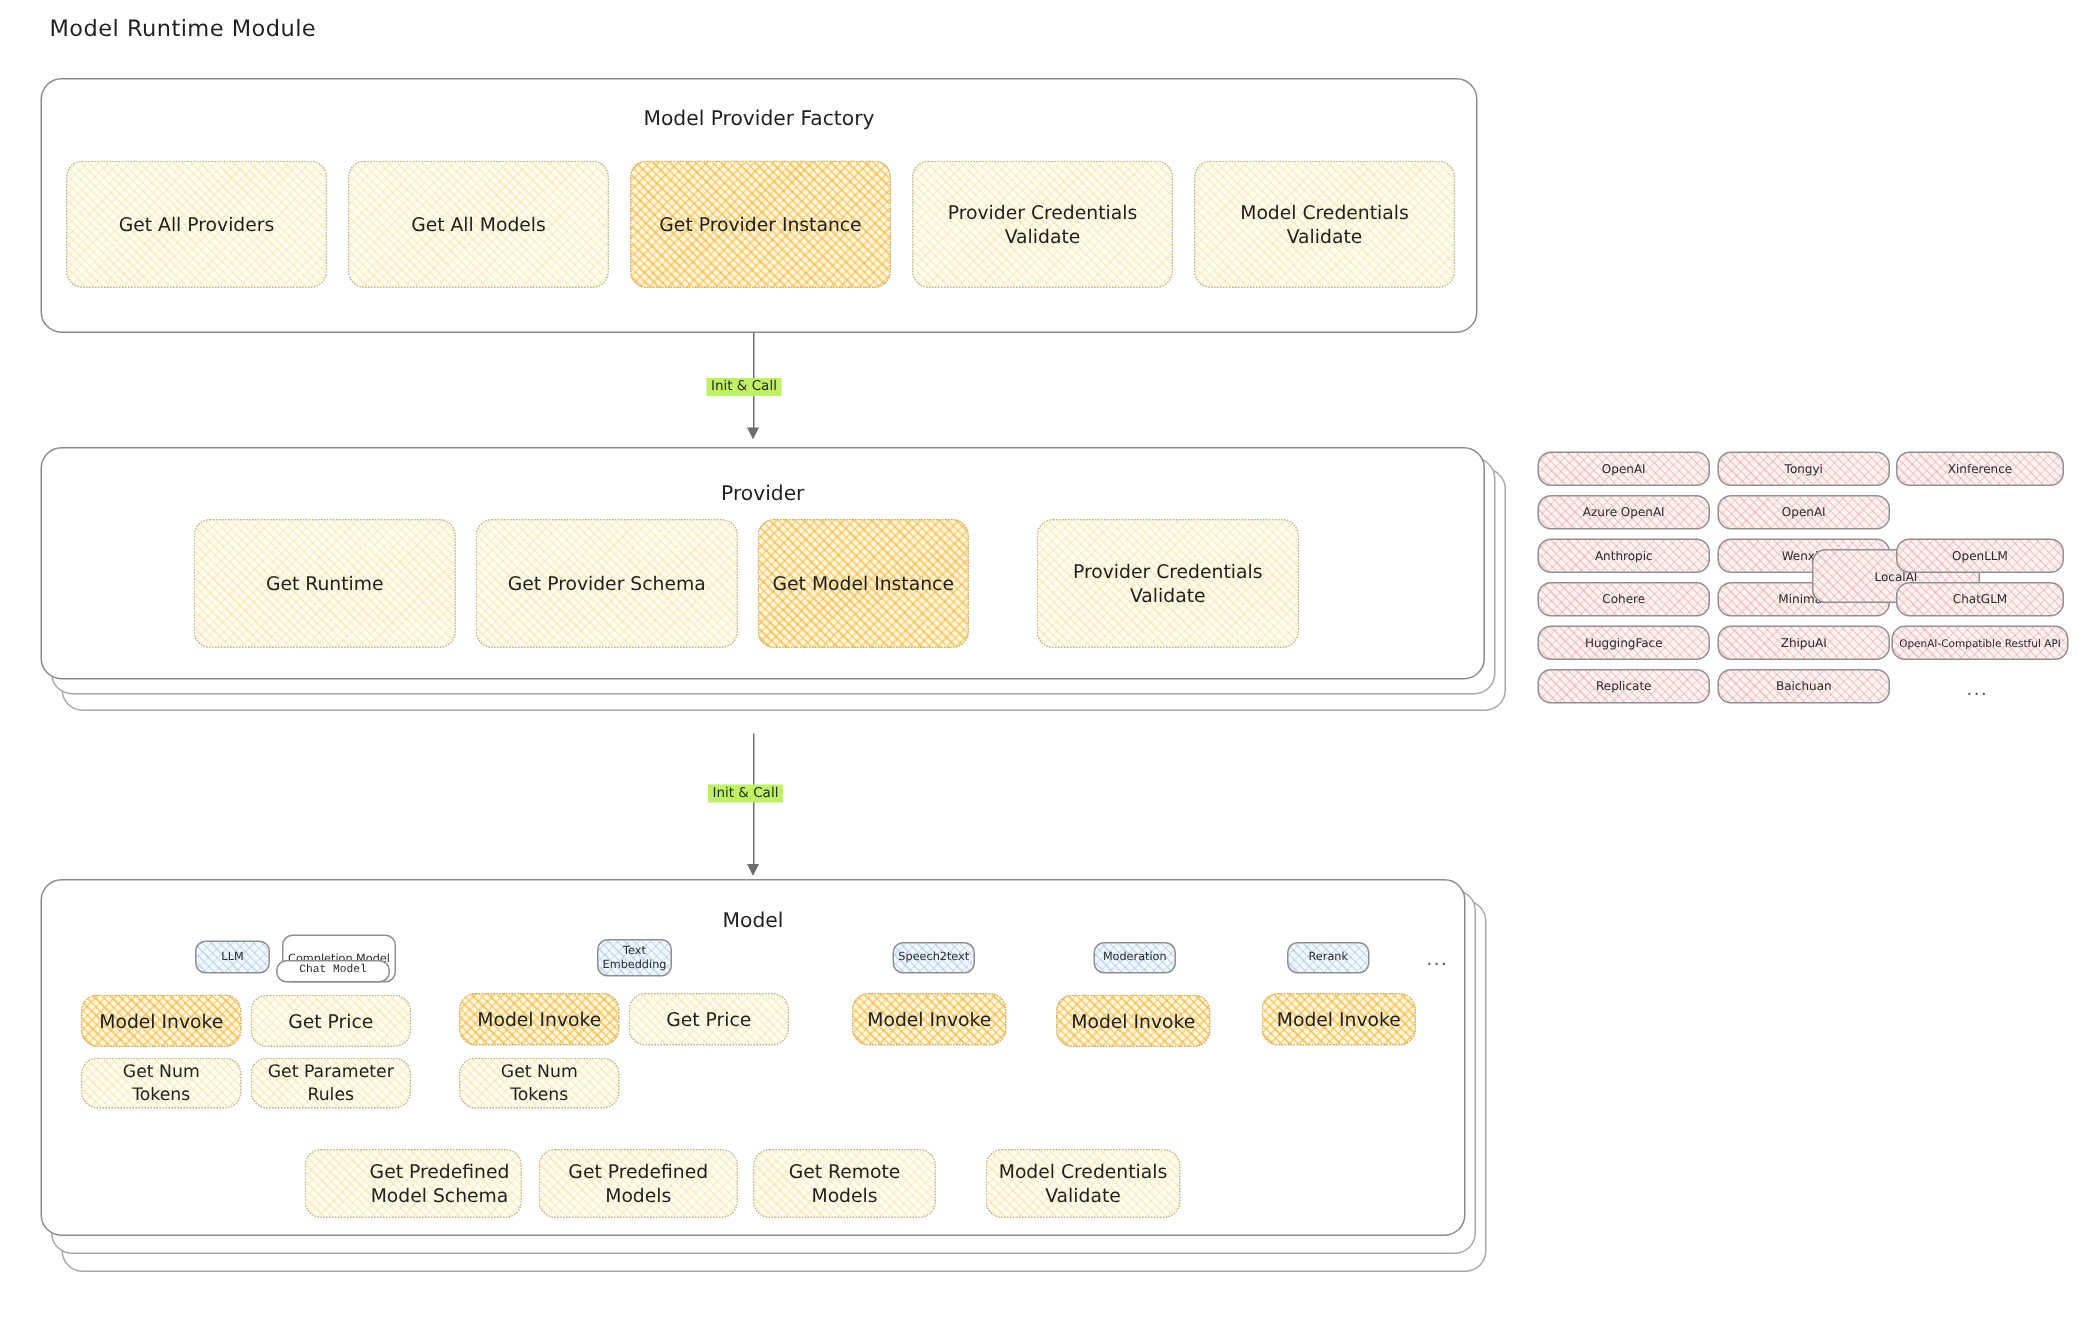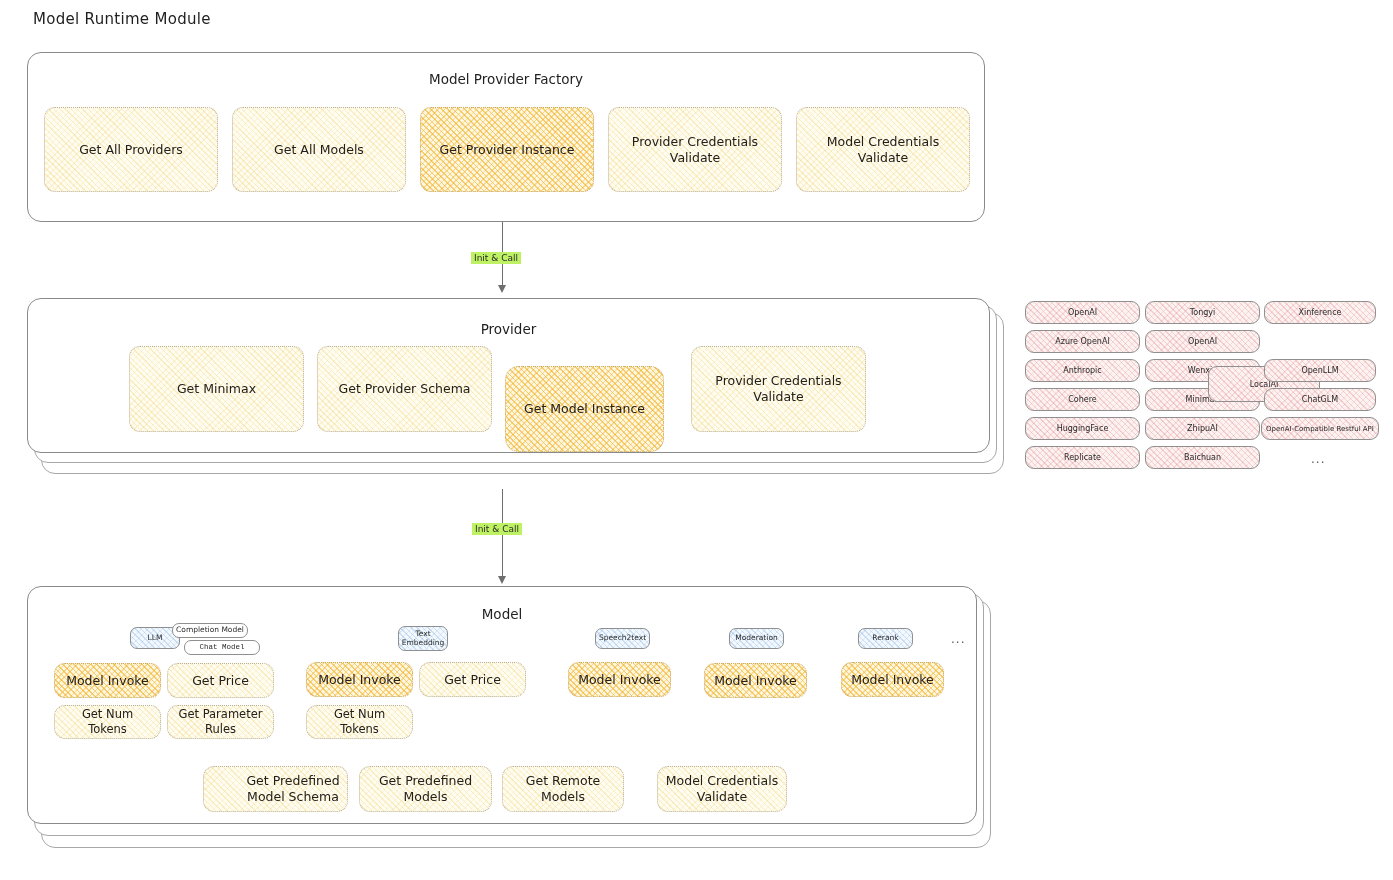--- a/index.html
+++ b/index.html
@@ -179,25 +179,25 @@
 <div class="arrow-line" style="left:502px; top:222px; height:65px;"></div>
 <div class="arrow-head" style="left:498px; top:285px;"></div>
 <div class="arrow-label" style="left:471px; top:252px;">Init &amp; Call</div>
 
 <div class="stack-layer" style="left:41px; top:312px; width:963px; height:162px;"></div>
 <div class="stack-layer" style="left:34px; top:305px; width:963px; height:158px;"></div>
 <div class="sketch-box" style="left:27px; top:298px; width:963px; height:155px; z-index:1;">
   <div class="section-title" style="top:22px;">Provider</div>
 </div>
 
-<div class="node hatch-light node-md" style="left:129px; top:346px; width:175px; height:86px; z-index:2;">Get Minimax</div>
+<div class="node hatch-light node-md" style="left:129px; top:346px; width:175px; height:86px; z-index:2;">Get Runtime</div>
 
 <div class="node hatch-light node-md" style="left:317px; top:346px; width:175px; height:86px; z-index:2;">Get Provider Schema</div>
 
-<div class="node hatch-strong node-md" style="left:505px; top:366px; width:159px; height:86px; z-index:2;border-radius:14px;">Get Model Instance</div>
+<div class="node hatch-strong node-md" style="left:505px; top:346px; width:141px; height:86px; z-index:2;">Get Model Instance</div>
 
 <div class="node hatch-light node-md" style="left:691px; top:346px; width:175px; height:86px; z-index:2;">Provider Credentials Validate</div>
 
 <div class="chip hatch-pink" style="left:1025px; top:301px; width:115px; height:23px;">OpenAI</div>
 <div class="chip hatch-pink" style="left:1025px; top:330px; width:115px; height:23px;">Azure OpenAI</div>
 <div class="chip hatch-pink" style="left:1025px; top:359px; width:115px; height:23px;">Anthropic</div>
 <div class="chip hatch-pink" style="left:1025px; top:388px; width:115px; height:23px;">Cohere</div>
 <div class="chip hatch-pink" style="left:1025px; top:417px; width:115px; height:23px;">HuggingFace</div>
 <div class="chip hatch-pink" style="left:1025px; top:446px; width:115px; height:23px;">Replicate</div>
 
@@ -219,21 +219,21 @@
 <div class="arrow-head" style="left:498px; top:576px;"></div>
 <div class="arrow-label" style="left:472px; top:523px;">Init &amp; Call</div>
 
 <div class="stack-layer" style="left:41px; top:600px; width:950px; height:248px;"></div>
 <div class="stack-layer" style="left:34px; top:593px; width:950px; height:243px;"></div>
 <div class="sketch-box" style="left:27px; top:586px; width:950px; height:238px; z-index:1;">
   <div class="section-title" style="top:19px;">Model</div>
 </div>
 
 <div class="badge hatch-blue" style="left:130px; top:627px; width:50px; height:22px; z-index:2;">LLM</div>
-<div class="badge badge-plain" style="left:172px; top:623px; width:76px; height:15px; z-index:2;">Completion Model</div>
+<div class="badge badge-plain" style="left:188px; top:623px; width:76px; height:32px; z-index:2;">Completion Model</div>
 <div class="badge badge-plain" style="left:184px; top:640px; width:76px; height:15px; z-index:2;font-family:Liberation Mono, monospace;">Chat Model</div>
 
 <div class="node hatch-strong node-md" style="left:54px; top:663px; width:107px; height:35px; z-index:2;">Model Invoke</div>
 <div class="node hatch-light node-md" style="left:167px; top:663px; width:107px; height:35px; z-index:2;">Get Price</div>
 <div class="node hatch-light node-sm" style="left:54px; top:705px; width:107px; height:34px; z-index:2;">Get Num Tokens</div>
 <div class="node hatch-light node-sm" style="left:167px; top:705px; width:107px; height:34px; z-index:2;">Get Parameter Rules</div>
 
 <div class="badge hatch-blue" style="left:381px; top:626px; width:50px; height:25px; z-index:2;margin-left:17px;">Text Embedding</div>
 
 <div class="node hatch-strong node-md" style="left:306px; top:662px; width:107px; height:35px; z-index:2;">Model Invoke</div>

